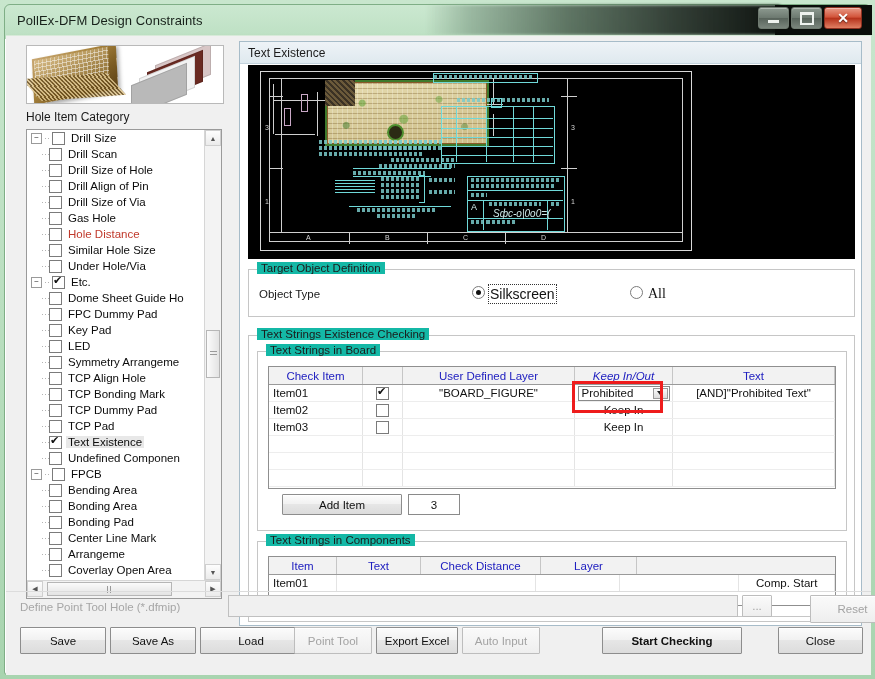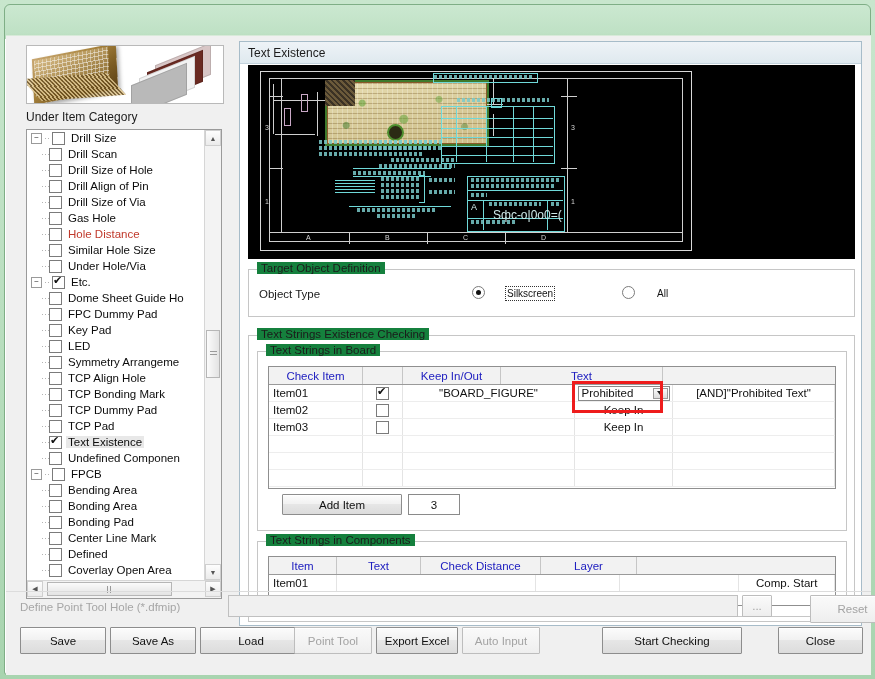--- a/index.html
+++ b/index.html
@@ -221,26 +221,26 @@
       repeating-linear-gradient(90deg, #79c9c9 0 3px, rgba(0,0,0,0) 3px 5px);
     height:4px; opacity:.85;
   }
   .cad-letter{ position:absolute; color:#d5d5d5; font-size:7px;}
   .cad-num{ position:absolute; color:#cfe9e9; font-size:7px;}
 
   .grp{
     position:absolute; border:1px solid #c6c6c6; box-sizing:border-box;
   }
   .grp > .legend{
-    position:absolute; left:8px; top:-8px; background:#15803d; padding:0 4px;
+    position:absolute; left:8px; top:-8px; background:#14b8a6; padding:0 4px;
     font-size:11.5px; color:#1b1b1b;text-align:center;
   }
   .fieldrow{ position:absolute; font-size:11.5px; color:#1b1b1b;}
   .radio{
-    display:inline-flex; align-items:flex-end; font-size:10px; color:#111;gap:17px;
+    display:inline-flex; align-items:flex-start; font-size:14px; color:#111;
   }
   .radio .dot{
     width:11px; height:11px; border-radius:50%; border:1px solid #7b7b7b;
     background:#fff; margin-right:5px; position:relative; flex:0 0 auto;
   }
   .radio.on .dot:after{
     content:""; position:absolute; left:3px; top:3px; width:5px; height:5px;
     border-radius:50%; background:#111;
   }
   .radio.focus .rlabel{ outline:1px dotted #333; outline-offset:1px; }
@@ -309,37 +309,53 @@
     background:#f0f0f0; border:1px solid #c0c0c0; box-sizing:border-box;
   }
   .sep-line{ position:absolute; left:0; right:0; top:0; height:1px; background:#dcdcdc;}
 </style>
 </head>
 <body>
 
 <div class="window">
   <div class="win-frame">
 
+    <div class="titlebar">
+      <div class="title-text">PollEx-DFM Design Constraints</div>
+      <div class="title-blur"></div>
+      <div class="title-blur2"></div>
+      <div class="winbtns">
+        <div class="wb">
+            <span class="mindash"></span>
+          </div>
+        <div class="wb">
+            <span class="maxsq"></span>
+          </div>
+        <div class="wb close">
+            <span class="g">✕</span>
+          </div>
+      </div>
+    </div>
 
     <div class="client">
 
       <div class="left-panel">
 
         <div class="thumb">
           <div class="chip"></div>
           <div class="pins"></div>
           <div class="layers">
             <div class="lyr l1"></div>
             <div class="lyr l2"></div>
             <div class="lyr l3"></div>
             <div class="lyr l4"></div>
           </div>
         </div>
 
-        <div class="panel-label">Under Item Category</div>
+        <div class="panel-label">Hole Item Category</div>
 
         <div class="tree-box">
           <div class="tree-inner" id="tree-inner">
               <div class="tnode">
                 <span class="expander">−</span>
                 <span class="dots">··</span>
                 <span class="cbx"></span>
                 <span class="tlabel">Drill Size</span>
               </div>
               <div class="tnode child">
@@ -465,21 +481,21 @@
                 <span class="tlabel">Bonding Pad</span>
               </div>
               <div class="tnode child">
                 <span class="dots">····</span>
                 <span class="cbx"></span>
                 <span class="tlabel">Center Line Mark</span>
               </div>
               <div class="tnode child">
                 <span class="dots">····</span>
                 <span class="cbx"></span>
-                <span class="tlabel">Defined</span>
+                <span class="tlabel">Arrangeme</span>
               </div>
               <div class="tnode child">
                 <span class="dots">····</span>
                 <span class="cbx"></span>
                 <span class="tlabel">Coverlay Open Area</span>
               </div>
             </div>
 
           <div class="vscroll">
             <div class="sb-arrow up">▲</div>
@@ -565,21 +581,21 @@
               <div class="cyan-line" style="left:206px; top:118px; width:96px;"></div>
               <div class="cyan-line" style="left:206px; top:128px; width:96px;"></div>
               <div class="cyan-line" style="left:206px; top:146px; width:96px;"></div>
               <div class="wht-vline" style="left:222px; top:128px; height:30px; background:#6fd8d8;"></div>
               <div class="wht-vline" style="left:286px; top:128px; height:30px; background:#6fd8d8;"></div>
               <div class="txtblur" style="left:210px; top:106px; width:88px;"></div>
               <div class="txtblur" style="left:210px; top:112px; width:84px;"></div>
               <div class="txtblur" style="left:210px; top:121px; width:16px;"></div>
               <div class="cad-letter" style="left:210px; top:130px; font-size:9px; color:#cfe9e9;">A</div>
               <div class="txtblur" style="left:228px; top:130px; width:52px;"></div>
-              <div class="cad-num" style="left:232px; top:136px; font-size:12px;">Sфc-o|0o0=(</div>
+              <div class="cad-num" style="left:232px; top:136px; font-size:10px;font-style:italic;">Sфc-o|0o0=(</div>
               <div class="txtblur" style="left:210px; top:148px; width:16px;"></div>
               <div class="txtblur" style="left:226px; top:148px; width:30px;"></div>
               <div class="txtblur" style="left:290px; top:130px; width:10px;"></div>
 
               <div class="wht-line" style="left:8px; top:160px; width:414px;"></div>
               <div class="wht-vline" style="left:88px; top:160px; height:12px;"></div>
               <div class="wht-vline" style="left:166px; top:160px; height:12px;"></div>
               <div class="wht-vline" style="left:244px; top:160px; height:12px;"></div>
               <div class="cad-letter" style="left:45px; top:162px;">A</div>
               <div class="cad-letter" style="left:124px; top:162px;">B</div>
@@ -599,37 +615,38 @@
           </div>
         </div>
 
         <div class="grp" style="left:8px; top:227px; width:607px; height:48px;">
           <span class="legend">Target Object Definition</span>
           <div class="fieldrow" style="left:10px; top:18px;">Object Type</div>
           <div class="radio on focus" style="position:absolute; left:223px; top:16px;">
             <span class="dot"></span>
             <span class="rlabel">Silkscreen</span>
           </div>
-          <div class="radio" style="position:absolute; left:373px; top:16px;">
+          <div class="radio" style="position:absolute; left:381px; top:16px;font-family:Liberation Serif, serif;">
             <span class="dot"></span>
             <span class="rlabel">All</span>
           </div>
         </div>
 
         <div class="grp" style="left:8px; top:293px; width:607px; height:287px;">
           <span class="legend">Text Strings Existence Checking</span>
 
           <div class="grp" style="left:8px; top:15px; width:590px; height:180px;">
             <span class="legend">Text Strings in Board</span>
 
             <div class="grid" style="left:10px; top:14px; width:568px; height:123px;">
               <div class="grid-head" id="board-head">
                   <div class="th" style="width: 94px;">Check Item</div>
                   <div class="th" style="width: 40px;"></div>
-                  <div class="th" style="width: 98px;">Keep In/Out</div>
+                  <div class="th" style="width: 172px;">User Defined Layer</div>
+                  <div class="th" style="width: 98px; font-style: italic;">Keep In/Out</div>
                   <div class="th" style="width: 162px;">Text</div>
                 </div>
               <div id="board-body">
                   <div class="grid-row">
                     <div class="td l" style="width: 94px;">Item01</div>
                     <div class="td c" style="width: 40px;">
                       <span class="cell-cbx checked"></span>
                     </div>
                     <div class="td c" style="width: 172px;">"BOARD_FIGURE"</div>
                     <div class="td c" style="width: 98px; padding: 0px 2px;">
@@ -724,19 +741,19 @@
         <div class="pathinput" title=""></div>
         <div class="btn disabled" style="position:absolute; left:736px; top:4px; width:30px; height:22px;">...</div>
         <div class="btn disabled" style="position:absolute; left:804px; top:4px; width:85px; height:28px;">Reset</div>
 
         <div class="btn" style="position:absolute; left:14px; top:36px; width:86px; height:27px;">Save</div>
         <div class="btn" style="position:absolute; left:104px; top:36px; width:86px; height:27px;">Save As</div>
         <div class="btn" style="position:absolute; left:194px; top:36px; width:102px; height:27px;">Load</div>
         <div class="btn disabled" style="position:absolute; left:288px; top:36px; width:78px; height:27px;">Point Tool</div>
         <div class="btn" style="position:absolute; left:370px; top:36px; width:82px; height:27px;">Export Excel</div>
         <div class="btn disabled" style="position:absolute; left:456px; top:36px; width:78px; height:27px;">Auto Input</div>
-        <div class="btn" style="position:absolute; left:596px; top:36px; width:140px; height:27px;">Start Checking</div>
+        <div class="btn" style="position:absolute; left:596px; top:36px; width:140px; height:27px;font-weight:bold;">Start Checking</div>
         <div class="btn" style="position:absolute; left:772px; top:36px; width:85px; height:27px;">Close</div>
       </div>
 
     </div>
   </div>
 </div>
 
 </body></html>

